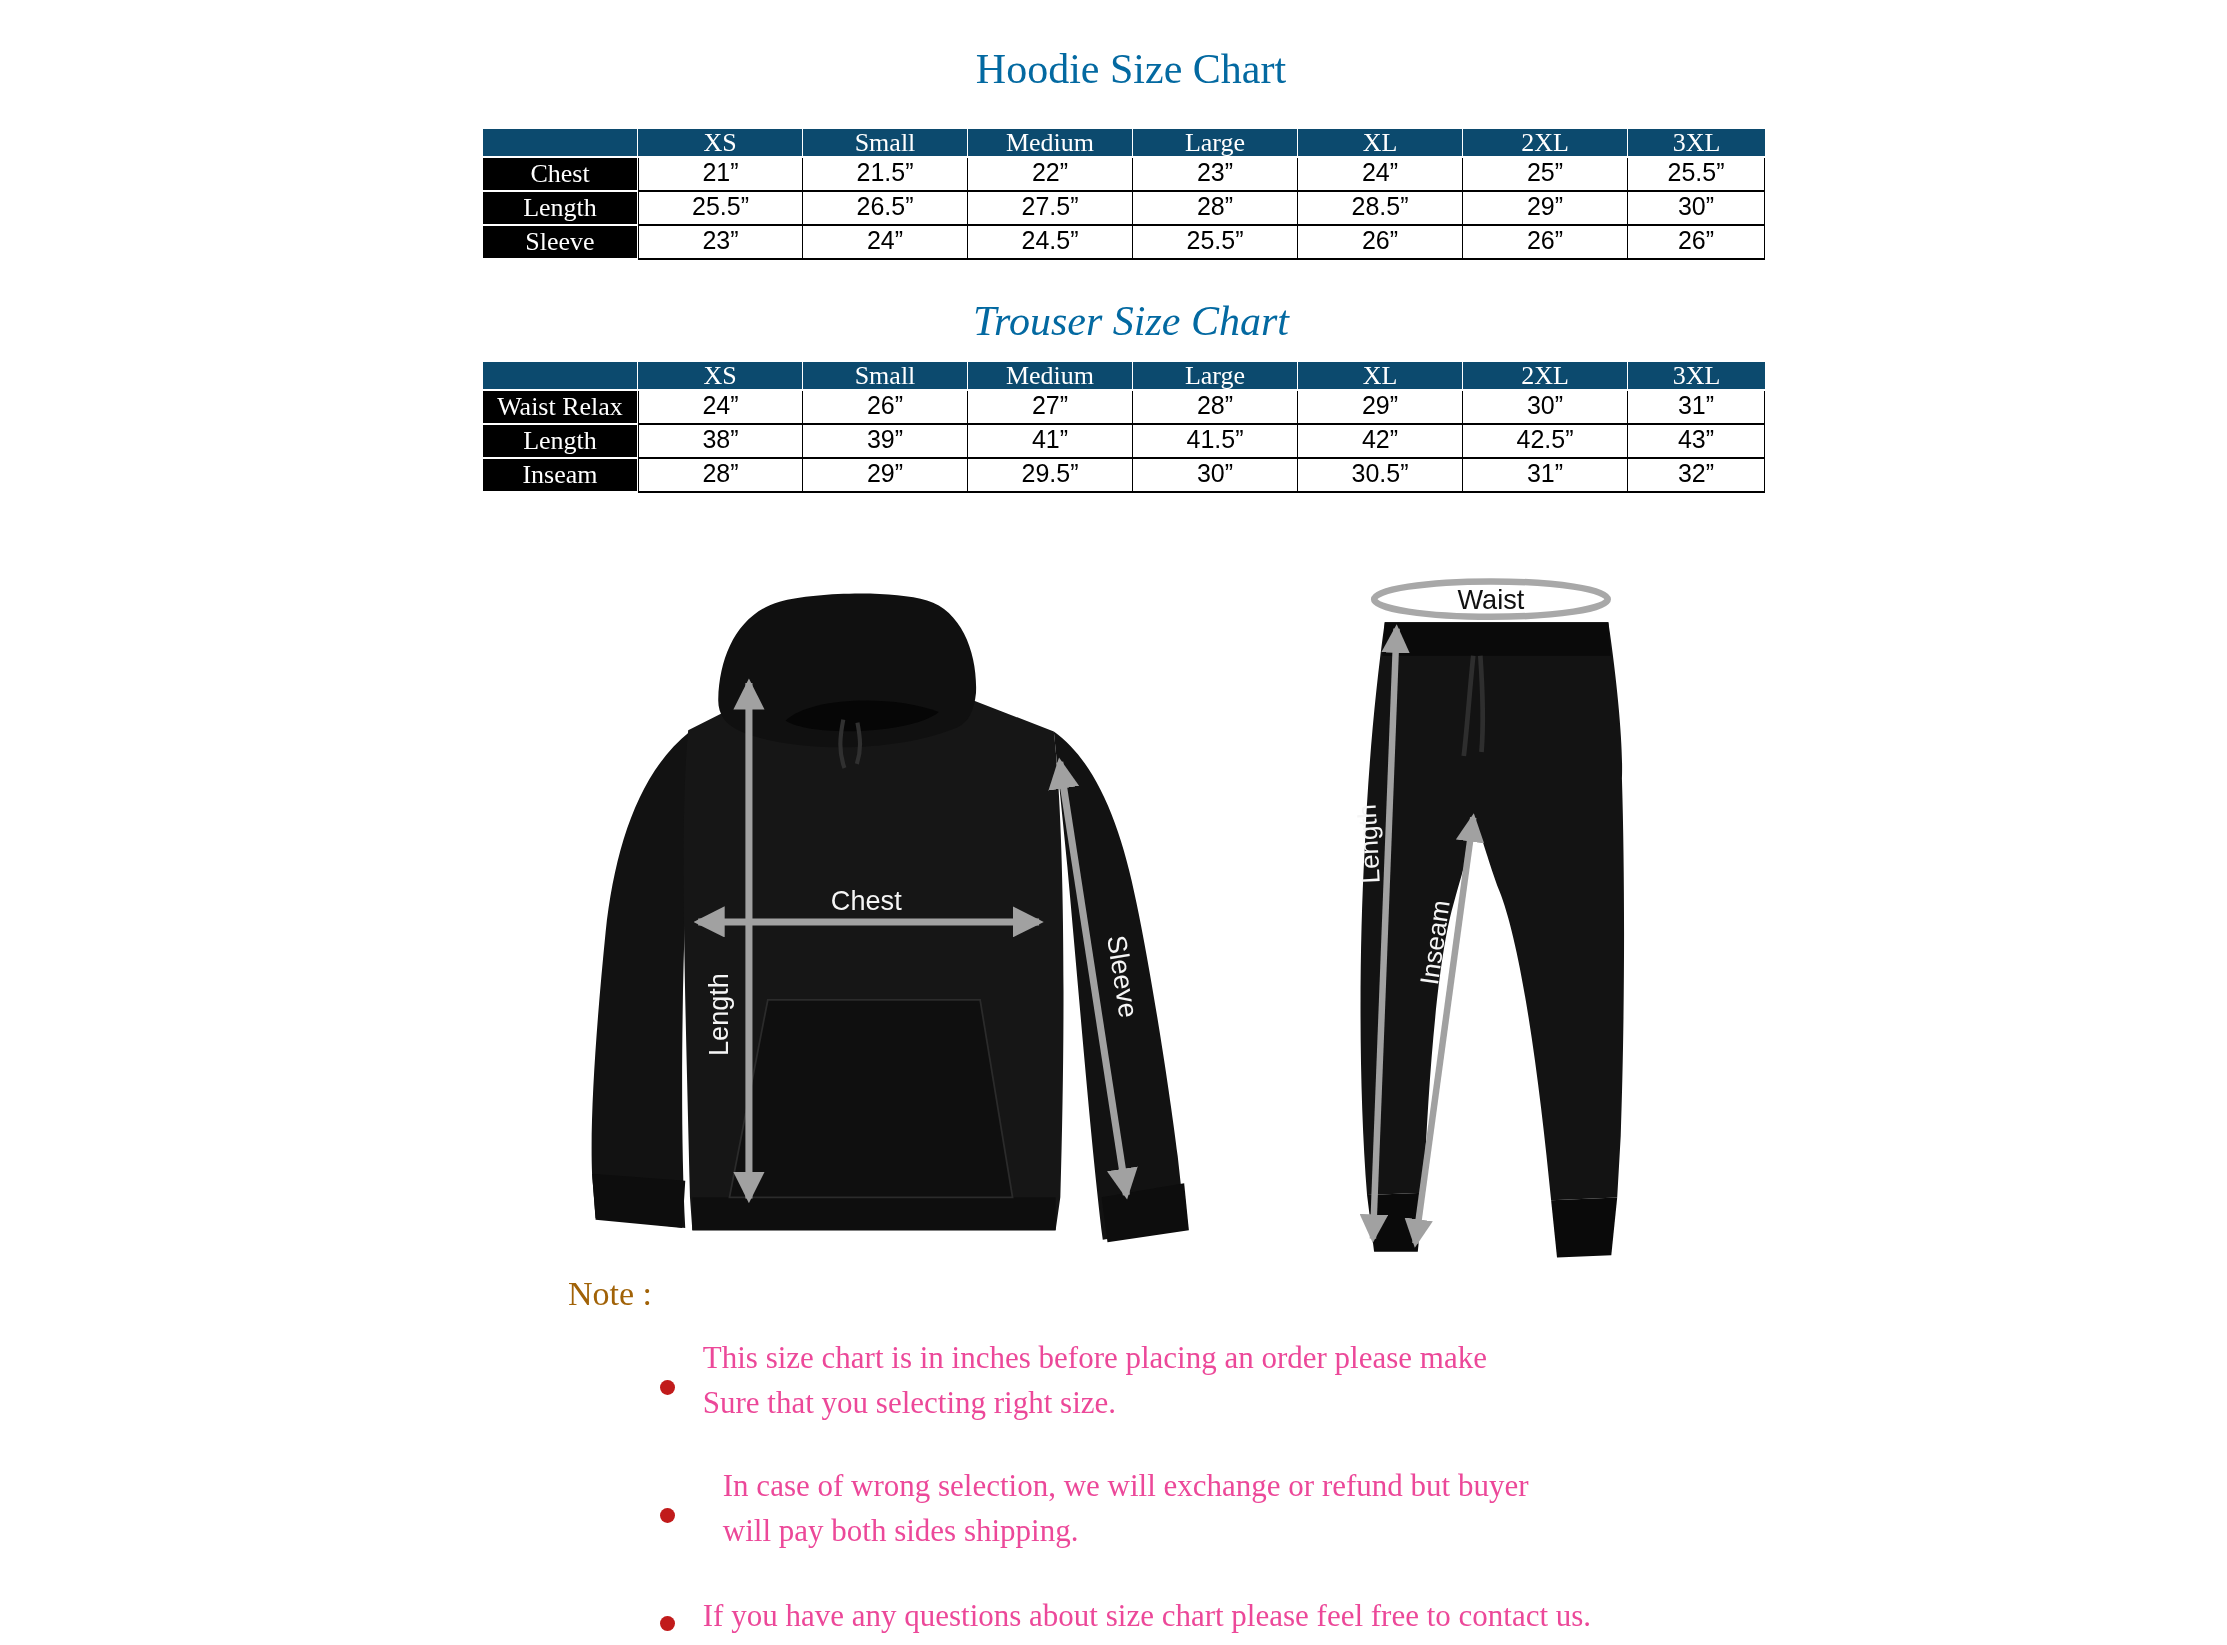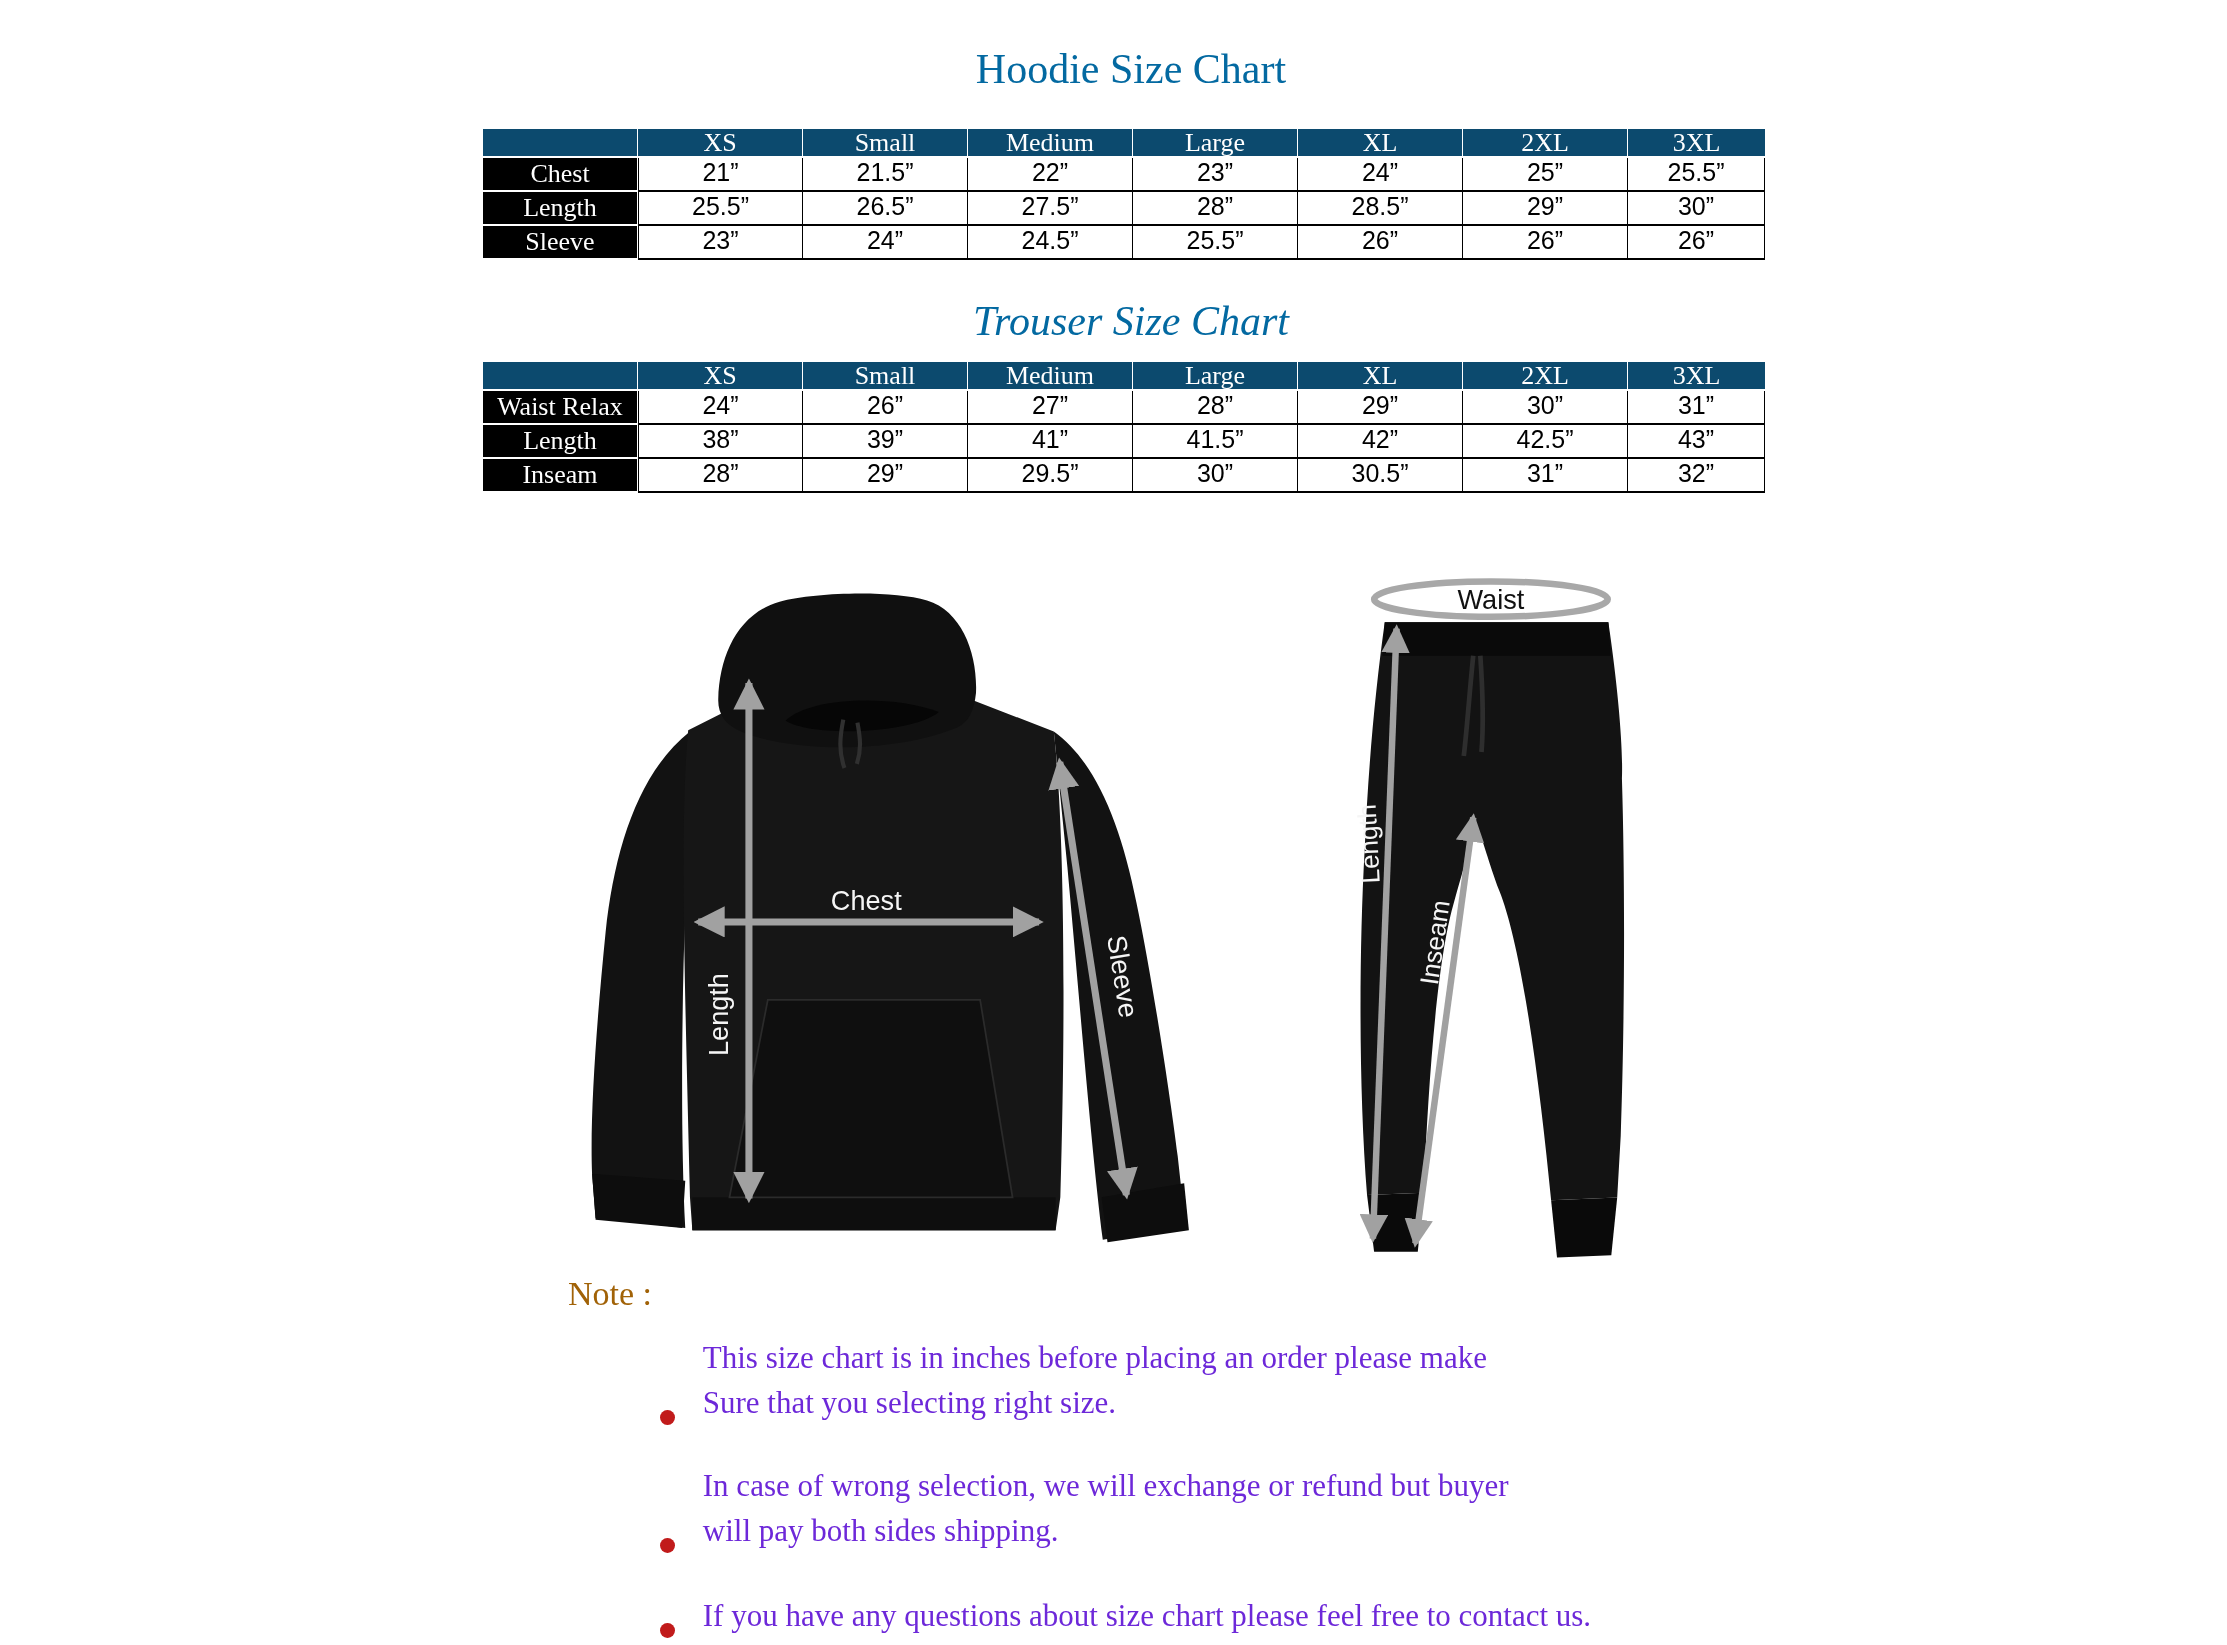--- a/index.html
+++ b/index.html
@@ -84,28 +84,28 @@
     left: 568px;
     top: 1275px;
     font-family: "Liberation Serif", serif;
     font-size: 34px;
     color: #a16207;
   }
   .bullet-item {
     position: absolute;
     left: 660px;
     display: flex;
-    align-items: flex-end;
-    color: #6d28d9;
+    align-items: center;
+    color: #ec4899;
     font-family: "Liberation Serif", serif;
     font-size: 31px;
     line-height: 45px;
   }
   #bullet-0 { top: 1335px; }
-  #bullet-1 { top: 1463px; }
+  #bullet-1 { top: 1463px; gap: 20px; }
   #bullet-2 { top: 1593px; }
   .bullet-dot {
     width: 14.8px;
     height: 14.8px;
     border-radius: 50%;
     background: #C11B1B;
     margin-top: 15.3px;
     margin-right: 28px;
     flex: 0 0 auto;
   }

